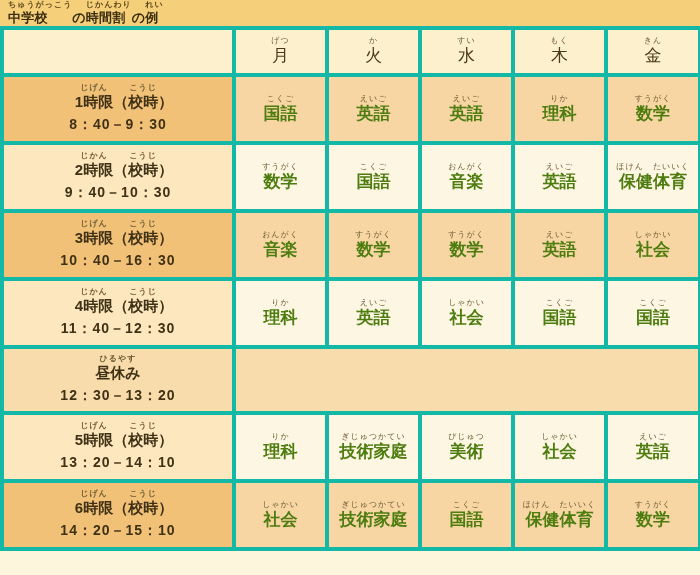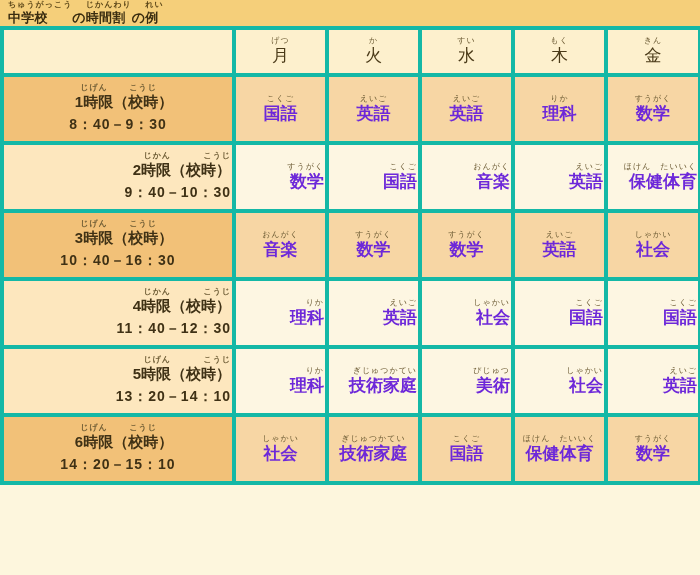--- a/index.html
+++ b/index.html
@@ -54,21 +54,21 @@
   
   tr.head td {
     height: 47px;
     background: #fdf0cd;
   }
   tr.head td.corner {
     background: #fdf0cd;
   }
   
   tr.r-dark td { background: #f5c98a; }
-  tr.r-light td { background: #fdf0cd; text-align: right; }
+  tr.r-light td { background: #fdf0cd; }
 
   tr.r-dark td.period { background: #f2c178; }
   tr.r-light td.period { background: #fde7be; }
 
   tr.r-dark td.subject { background: #f7d6a4; }
   tr.r-light td.subject { background: #fdf6e2; }
 
   tr.lunch td.period { background: #f9dcab; }
   tr.lunch td.lunch-fill { background: #f9dcab; }
 
@@ -113,21 +113,21 @@
     padding-left: 12px;
   }
   .period-line2 {
     font-size: 14px;
     color: #3f3115;
     font-weight: bold;
     letter-spacing: 1px;
   }
   .subject-text .base {
     font-size: 17px;
-    color: #6d28d9;
+    color: #4d7c0f;
     font-weight: bold;
   }
   .subject-text .furi {
     font-size: 8px;
     color: #6b5a33;
   }
   .lunch-title {
     font-size: 15px;
     color: #3f3115;
     font-weight: bold;
@@ -384,20 +384,32 @@
           </span>
         </td>
         <td class="subject subject-text">
           <span class="ruby">
             <span class="furi">こくご</span>
             <span class="base">国語</span>
           </span>
         </td>
       </tr>
 
+      <tr class="lunch">
+        <td class="period lunch-h">
+          <div class="lunch-title">
+            <span class="ruby">
+              <span class="furi">ひるやす</span>
+              <span class="base">昼休み</span>
+            </span>
+          </div>
+          <div class="lunch-time">12：30－13：20</div>
+        </td>
+        <td class="lunch-fill" colspan="5"></td>
+      </tr>
 
       <tr class="r-light">
         <td class="period cell-row-h2">
           <div class="period-line1">
             <span class="ruby">
               <span class="furi">じげん</span>
               <span class="base">5時限</span>
             </span><span class="ruby">
               <span class="furi">こうじ</span>
               <span class="base">（校時）</span>

